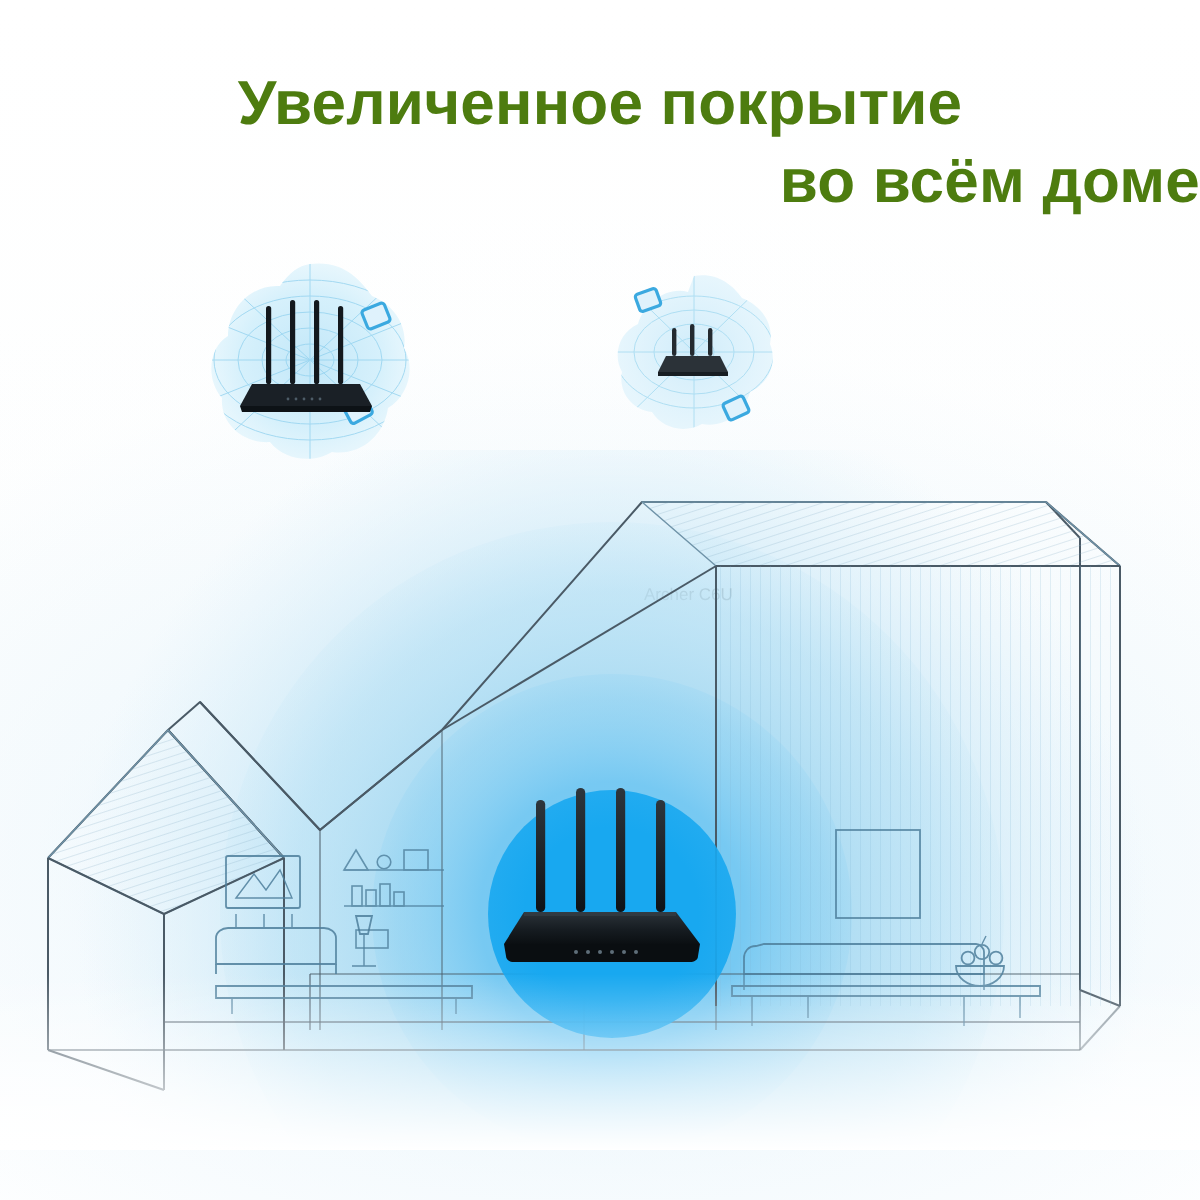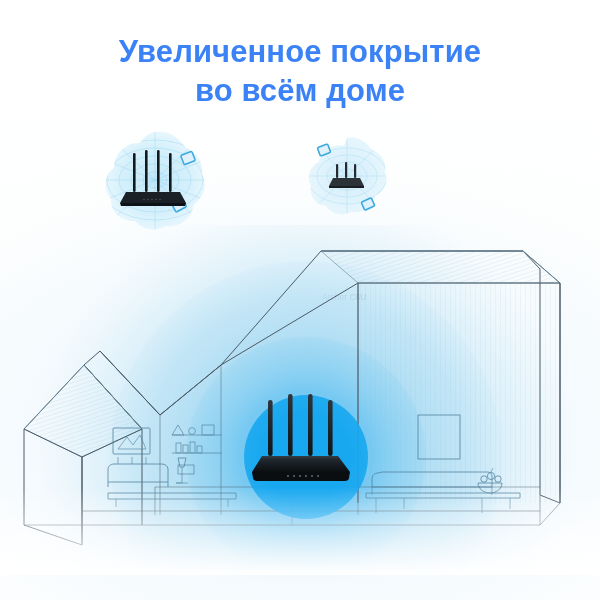--- a/index.html
+++ b/index.html
@@ -16,25 +16,25 @@
   .wash{
     position:absolute;left:0;top:0;width:600px;height:600px;
     background:
       radial-gradient(120% 70% at 50% 72%, rgba(196,228,246,.55) 0%, rgba(226,242,251,.35) 38%, rgba(247,251,253,.10) 62%, rgba(255,255,255,0) 78%),
       linear-gradient(180deg,#ffffff 0%,#fdfefe 55%,#ffffff 100%);
   }
 
   
   .headline{
     position:absolute;left:0;top:32px;width:600px;
-    text-align:center;color:#3b82f6;
+    text-align:center;color:#4d7c0f;
     font-size:31px;line-height:39px;font-weight:700;
     letter-spacing:.1px;
   }
-  .headline .l2{display:block;}
+  .headline .l2{display:block;text-align:right;}
 
   
   .cmp{position:absolute;left:0;top:128px;width:600px;height:110px;}
   .cmp-item{position:absolute;top:0;}
   .cmp-left{left:100px;}
   .cmp-right{left:292px;}
   .blob{position:relative;width:110px;height:105px;}
   .blob svg{position:absolute;left:0;top:0;}
   .cmp-label{
     position:absolute;color:#4a4a4a;font-size:8.5px;line-height:11px;

